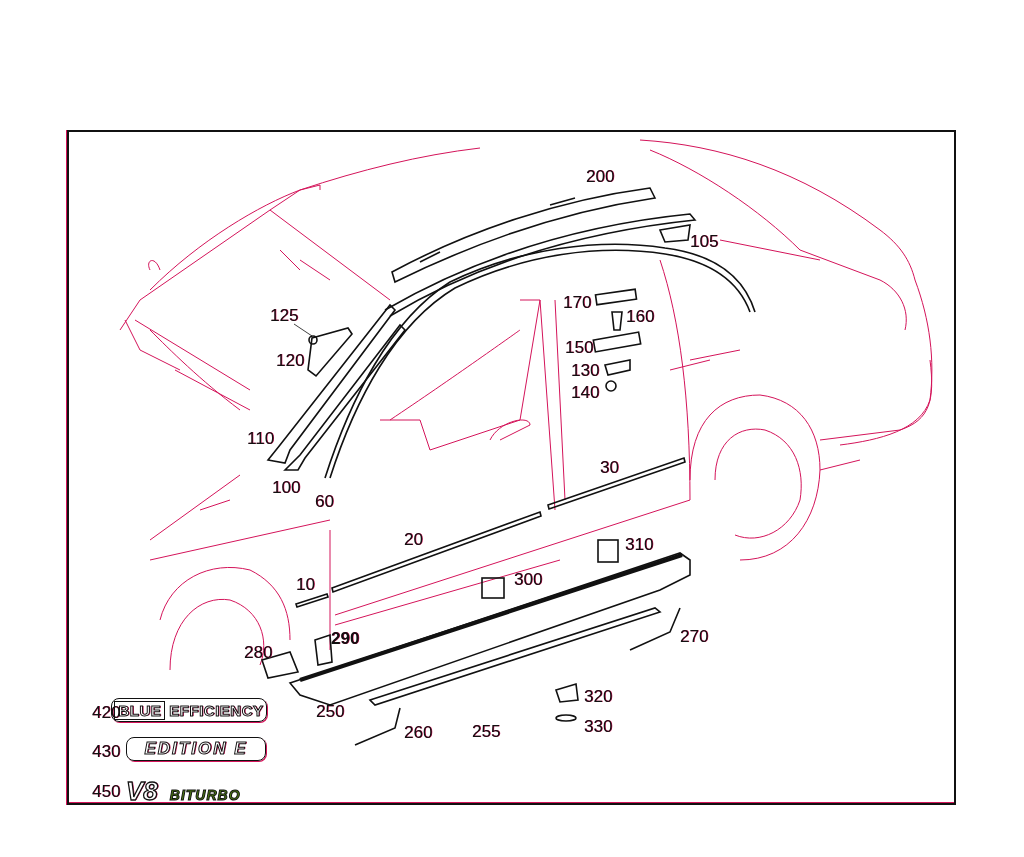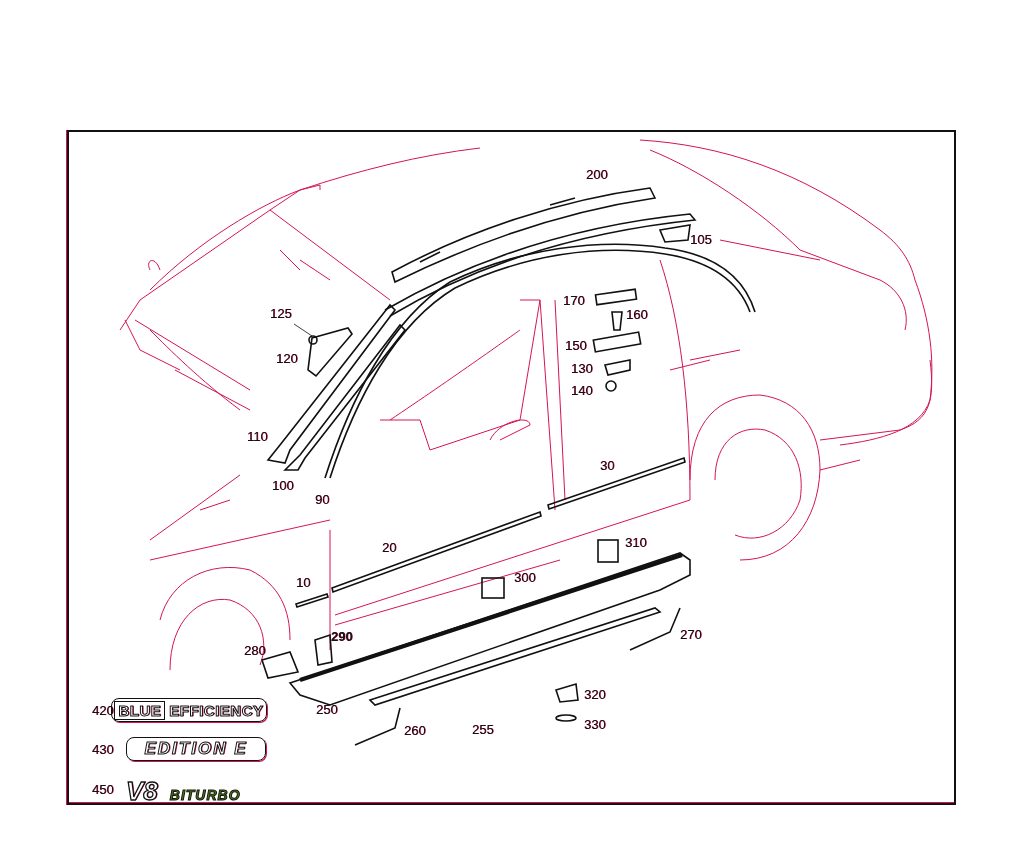--- a/index.html
+++ b/index.html
@@ -1,19 +1,19 @@
 <!DOCTYPE html>
 <html><head>
 <meta charset="utf-8">
 <style>
   html,body{margin:0;padding:0;background:#ffffff;}
   body{width:1024px;height:857px;position:relative;overflow:hidden;font-family:"Liberation Sans",sans-serif;}
   .frame{position:absolute;left:67px;top:130px;width:889px;height:675px;border:2px solid #111;box-shadow:0 -1px 0 #d4145a inset,-1px 0 0 #d4145a;box-sizing:border-box;}
   svg.draw{position:absolute;left:0;top:0;width:1024px;height:857px;}
-  .lbl{position:absolute;font-size:13px;color:#111;line-height:1;text-shadow:0.6px 0 0 #d4145a;white-space:nowrap;}
+  .lbl{position:absolute;font-size:17px;color:#111;line-height:1;text-shadow:0.6px 0 0 #d4145a;white-space:nowrap;}
   .badge{position:absolute;height:24px;border:1.5px solid #111;border-radius:8px;box-shadow:1px 1px 0 #d4145a;display:flex;align-items:center;justify-content:center;box-sizing:border-box;}
   .badge span{font-weight:bold;font-size:15px;color:#fff;-webkit-text-stroke:1px #111;text-shadow:1px 0 0 #d4145a;letter-spacing:0.5px;}
   .badge .boxed{border:1.5px solid #111;padding:0 3px;margin-right:4px;}
   .edition span{font-style:italic;font-size:17px;letter-spacing:2px;}
   .v8{position:absolute;left:126px;top:776px;display:flex;align-items:baseline;gap:12px;}
   .v8 .big{font-style:italic;font-weight:bold;font-size:26px;color:#fff;-webkit-text-stroke:1.3px #111;text-shadow:1px 0 0 #d4145a;}
   .v8 .small{font-style:italic;font-weight:bold;font-size:14px;color:#4d7c0f;-webkit-text-stroke:1px #111;letter-spacing:1px;}
 </style>
 </head>
 <body>
@@ -111,23 +111,23 @@
 <div class="lbl" style="left:690px;top:233px;">105</div>
 <div class="lbl" style="left:563px;top:294px;">170</div>
 <div class="lbl" style="left:626px;top:308px;">160</div>
 <div class="lbl" style="left:565px;top:339px;">150</div>
 <div class="lbl" style="left:571px;top:362px;">130</div>
 <div class="lbl" style="left:571px;top:384px;">140</div>
 <div class="lbl" style="left:270px;top:307px;">125</div>
 <div class="lbl" style="left:276px;top:352px;">120</div>
 <div class="lbl" style="left:247px;top:430px;">110</div>
 <div class="lbl" style="left:272px;top:479px;">100</div>
-<div class="lbl" style="left:315px;top:493px;">90</div>
+<div class="lbl" style="left:315px;top:493px;">60</div>
 <div class="lbl" style="left:600px;top:459px;">30</div>
-<div class="lbl" style="left:382px;top:531px;margin-top:10px;">20</div>
+<div class="lbl" style="left:404px;top:531px;">20</div>
 <div class="lbl" style="left:296px;top:576px;">10</div>
 <div class="lbl" style="left:514px;top:571px;">300</div>
 <div class="lbl" style="left:625px;top:536px;">310</div>
 <div class="lbl" style="left:331px;top:630px;font-weight:bold;">290</div>
 <div class="lbl" style="left:244px;top:644px;">280</div>
 <div class="lbl" style="left:680px;top:628px;">270</div>
 <div class="lbl" style="left:472px;top:679px;margin-top:44px;">255</div>
 <div class="lbl" style="left:316px;top:703px;">250</div>
 <div class="lbl" style="left:404px;top:724px;">260</div>
 <div class="lbl" style="left:584px;top:688px;">320</div>

